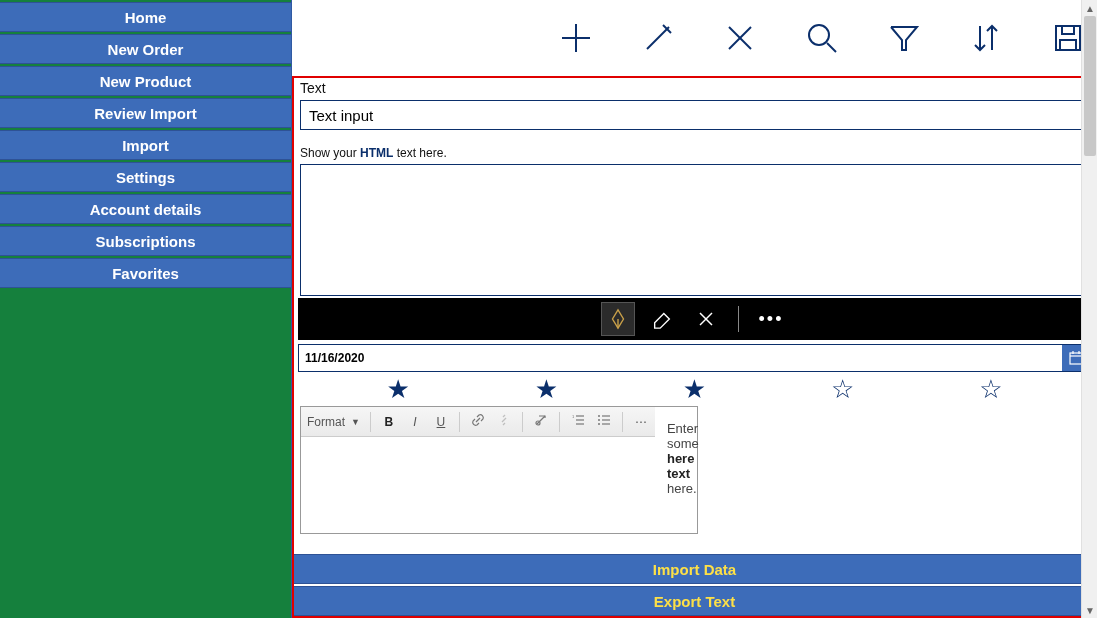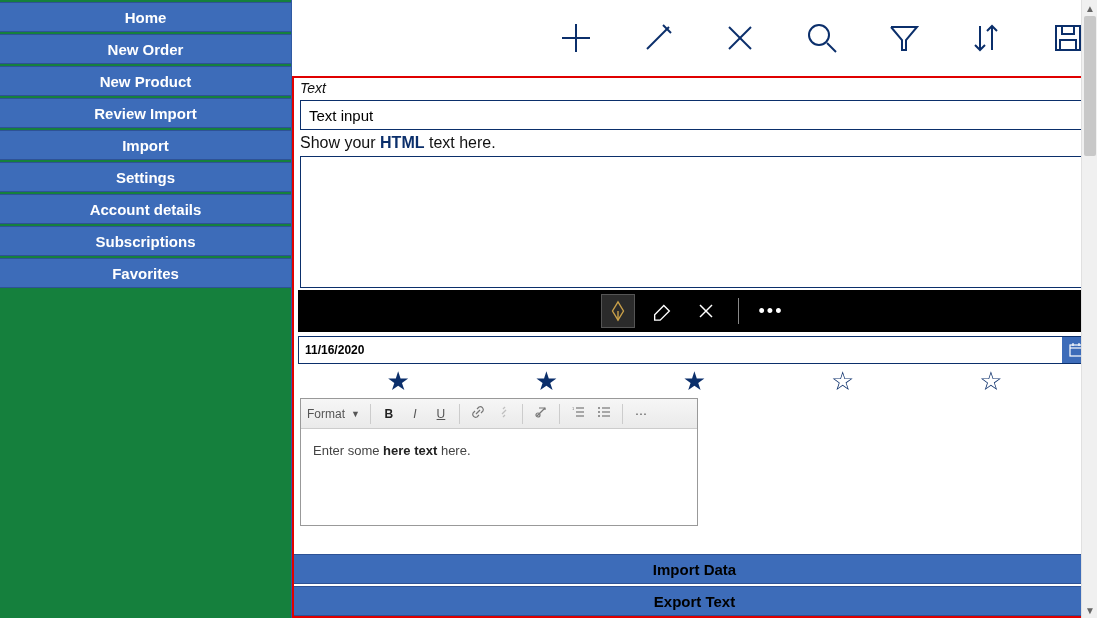--- a/index.html
+++ b/index.html
@@ -62,35 +62,35 @@
     flex: 1;
     display: flex;
     flex-direction: column;
     position: relative;
     overflow: hidden;
   }
   .label-text {
     font-size: 14px;
     color: #111;
     padding: 2px 6px;
-    font-style: italic;
   }
   .text-input {
     margin: 2px 6px 4px 6px;
     border: 1px solid #0b2f6b;
     height: 30px;
     font-size: 15px;
     padding: 0 8px;
     outline: none;
     width: calc(100% - 12px);
   }
   .html-hint {
-    font-size: 16px;
+    font-size: 12px;
     padding: 0 6px 4px 6px;
     color: #111;
+    margin-top: 12px;
   }
   .html-hint a { color: #0b2f6b; font-weight: bold; text-decoration: none; }
   .html-box {
     border: 1px solid #0b2f6b;
     margin: 0 6px 0 6px;
     height: 132px;
     background: #fff;
   }
   .inkbar {
     background: #000;
@@ -160,21 +160,21 @@
     line-height: 1;
   }
   .rte {
     border: 1px solid #999;
     margin: 2px 0 0 6px;
     width: 398px;
     background: #fff;
     font-size: 13px;
     height: 128px;
     display: flex;
-    flex-direction: column;
+    flex-direction: row;
   }
   .rte-toolbar {
     background: linear-gradient(#f6f6f6, #eaeaea);
     border-bottom: 1px solid #ccc;
     height: 30px;
     display: flex;
     align-items: center;
     font-size: 12px;
     color: #555;
     padding: 0 6px;
@@ -191,21 +191,21 @@
   }
   .rte-body b { color:#222; }
   .action-btns {
     position: absolute;
     bottom: 0;
     left: 0;
     right: 0;
   }
   .action-btn {
     background: #3d6cb9;
-    color: #000000;
+    color: #fde047;
     font-weight: bold;
     font-size: 15px;
     text-align: center;
     height: 30px;
     line-height: 30px;
     border-top: 1px solid #2e5295;
     border-bottom: 1px solid #2e5295;
     margin-bottom: 2px;
     cursor: pointer;
   }

